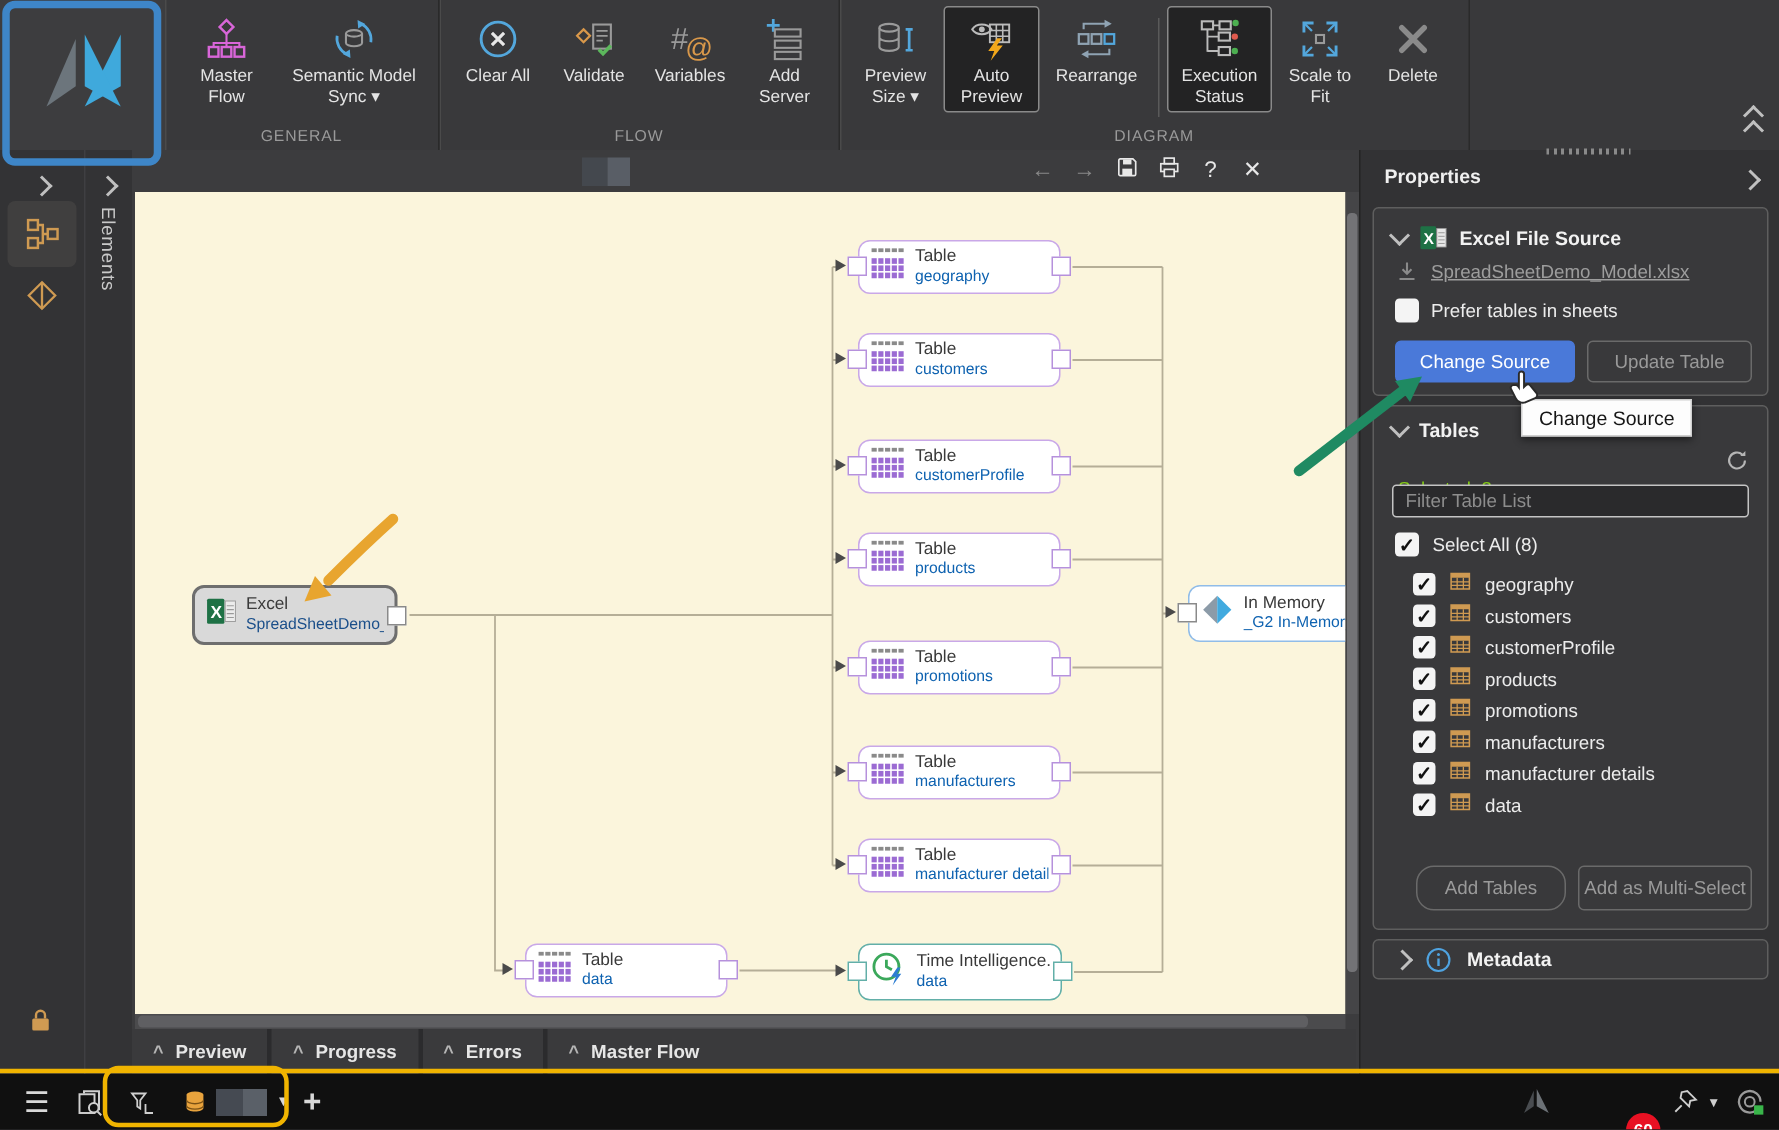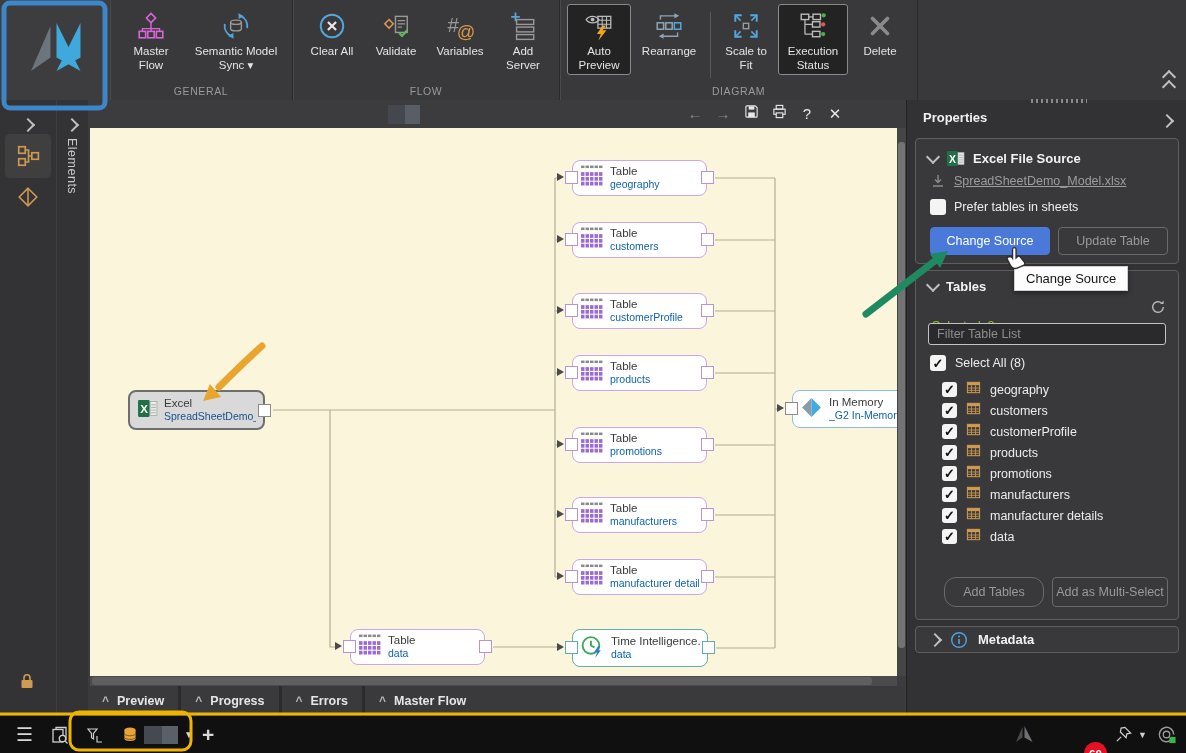--- a/index.html
+++ b/index.html
@@ -194,20 +194,30 @@
    <rect x="8" y="8" width="16" height="4.5" stroke="#9a9a9a" stroke-width="1.3"></rect>
    <rect x="8" y="15" width="16" height="4.5" stroke="#9a9a9a" stroke-width="1.3"></rect>
    <rect x="8" y="22" width="16" height="4.5" stroke="#9a9a9a" stroke-width="1.3"></rect>
               </svg>
             </span>
             <span class="lb">Add Server</span>
           </div>
           <div class="rb-group-label">FLOW</div>
         </div>
         <div class="rb-group">
+          <div class="rb-btn" style="width: 54px;">
+            <span class="ic">
+              <svg width="30" height="30" viewBox="0 0 28 28" fill="none" xmlns="http://www.w3.org/2000/svg">
+                <ellipse cx="10" cy="7" rx="6" ry="2.4" stroke="#9a9a9a" stroke-width="1.3"></ellipse>
+   <path d="M4 7v12c0 1.3 2.7 2.4 6 2.4s6-1.1 6-2.4V7M4 13c0 1.3 2.7 2.4 6 2.4s6-1.1 6-2.4" stroke="#9a9a9a" stroke-width="1.3"></path>
+   <path d="M22.5 8v13M20.3 8h4.4M20.3 21h4.4" stroke="#53a7dc" stroke-width="1.7"></path>
+              </svg>
+            </span>
+            <span class="lb">Preview Size ▾</span>
+          </div>
           <div class="rb-btn active" style="width: 58px;">
             <span class="ic">
               <svg width="30" height="30" viewBox="0 0 28 28" fill="none" xmlns="http://www.w3.org/2000/svg">
                 <path d="M2 8c2.6-4 9.4-4 12 0-2.6 4-9.4 4-12 0z" stroke="#bbb" stroke-width="1.2"></path>
    <circle cx="8" cy="8" r="1.8" fill="#bbb"></circle>
    <rect x="13" y="5" width="12" height="11" stroke="#bbb" stroke-width="1.2"></rect>
    <path d="M13 8.7h12M13 12.3h12M17 5v11M21 5v11" stroke="#bbb" stroke-width="1"></path>
    <path d="M17.5 13.5l-5.5 8h3.7l-2.2 6 7.5-9.5h-3.7l3.2-4.5z" fill="#f2a71b"></path>
               </svg>
             </span>
@@ -221,44 +231,44 @@
    <rect x="3" y="11" width="6" height="6" stroke="#8fa3b3" stroke-width="1.4"></rect>
    <rect x="11" y="11" width="6" height="6" stroke="#8fa3b3" stroke-width="1.4"></rect>
    <rect x="19" y="11" width="6" height="6" stroke="#53a7dc" stroke-width="1.4"></rect>
    <path d="M22 20v3.5H8.5" stroke="#8fa3b3" stroke-width="1.3"></path>
                 <polygon points="9,21 4.5,23.5 9,26" fill="#8fa3b3"></polygon>
               </svg>
             </span>
             <span class="lb">Rearrange</span>
           </div>
           <div class="rb-divider"></div>
-          <div class="rb-btn" style="width: 54px;">
-            <span class="ic">
-              <svg width="30" height="30" viewBox="0 0 28 28" fill="none" xmlns="http://www.w3.org/2000/svg">
-                <path d="M4 10V4h6M18 4h6v6M24 18v6h-6M10 24H4v-6" stroke="#53a7dc" stroke-width="1.8"></path>
-   <path d="M4 4l5 5M24 4l-5 5M24 24l-5-5M4 24l5-5" stroke="#53a7dc" stroke-width="1.4"></path>
-   <rect x="11.5" y="11.5" width="5" height="5" stroke="#9a9a9a" stroke-width="1.3"></rect>
-              </svg>
-            </span>
-            <span class="lb">Scale to Fit</span>
-          </div>
           <div class="rb-btn active" style="width: 64px;">
             <span class="ic">
               <svg width="30" height="30" viewBox="0 0 28 28" fill="none" xmlns="http://www.w3.org/2000/svg">
                 <rect x="3" y="3" width="7" height="5" stroke="#bbb" stroke-width="1.3"></rect>
    <path d="M6.5 8v14M6.5 12.5h7M6.5 21.5h7M10 5.5h4" stroke="#bbb" stroke-width="1.2"></path>
    <rect x="14" y="3" width="7" height="5" stroke="#bbb" stroke-width="1.3"></rect>
    <rect x="13.5" y="10" width="7" height="5" stroke="#bbb" stroke-width="1.3"></rect>
    <rect x="13.5" y="19" width="7" height="5" stroke="#bbb" stroke-width="1.3"></rect>
    <circle cx="24" cy="4" r="2" fill="#4caf50"></circle>
                 <circle cx="23.5" cy="12.5" r="2" fill="#e05a4e"></circle>
                 <circle cx="23.5" cy="21.5" r="2" fill="#4caf50"></circle>
               </svg>
             </span>
             <span class="lb">Execution Status</span>
+          </div>
+          <div class="rb-btn" style="width: 54px;">
+            <span class="ic">
+              <svg width="30" height="30" viewBox="0 0 28 28" fill="none" xmlns="http://www.w3.org/2000/svg">
+                <path d="M4 10V4h6M18 4h6v6M24 18v6h-6M10 24H4v-6" stroke="#53a7dc" stroke-width="1.8"></path>
+   <path d="M4 4l5 5M24 4l-5 5M24 24l-5-5M4 24l5-5" stroke="#53a7dc" stroke-width="1.4"></path>
+   <rect x="11.5" y="11.5" width="5" height="5" stroke="#9a9a9a" stroke-width="1.3"></rect>
+              </svg>
+            </span>
+            <span class="lb">Scale to Fit</span>
           </div>
           <div class="rb-btn" style="width: 54px;">
             <span class="ic">
               <svg width="30" height="30" viewBox="0 0 28 28" fill="none" xmlns="http://www.w3.org/2000/svg">
                 <path d="M7 7l14 14M21 7L7 21" stroke="#8a8a8a" stroke-width="3.4" stroke-linecap="round"></path>
               </svg>
             </span>
             <span class="lb">Delete</span>
           </div>
           <div class="rb-group-label">DIAGRAM</div>

